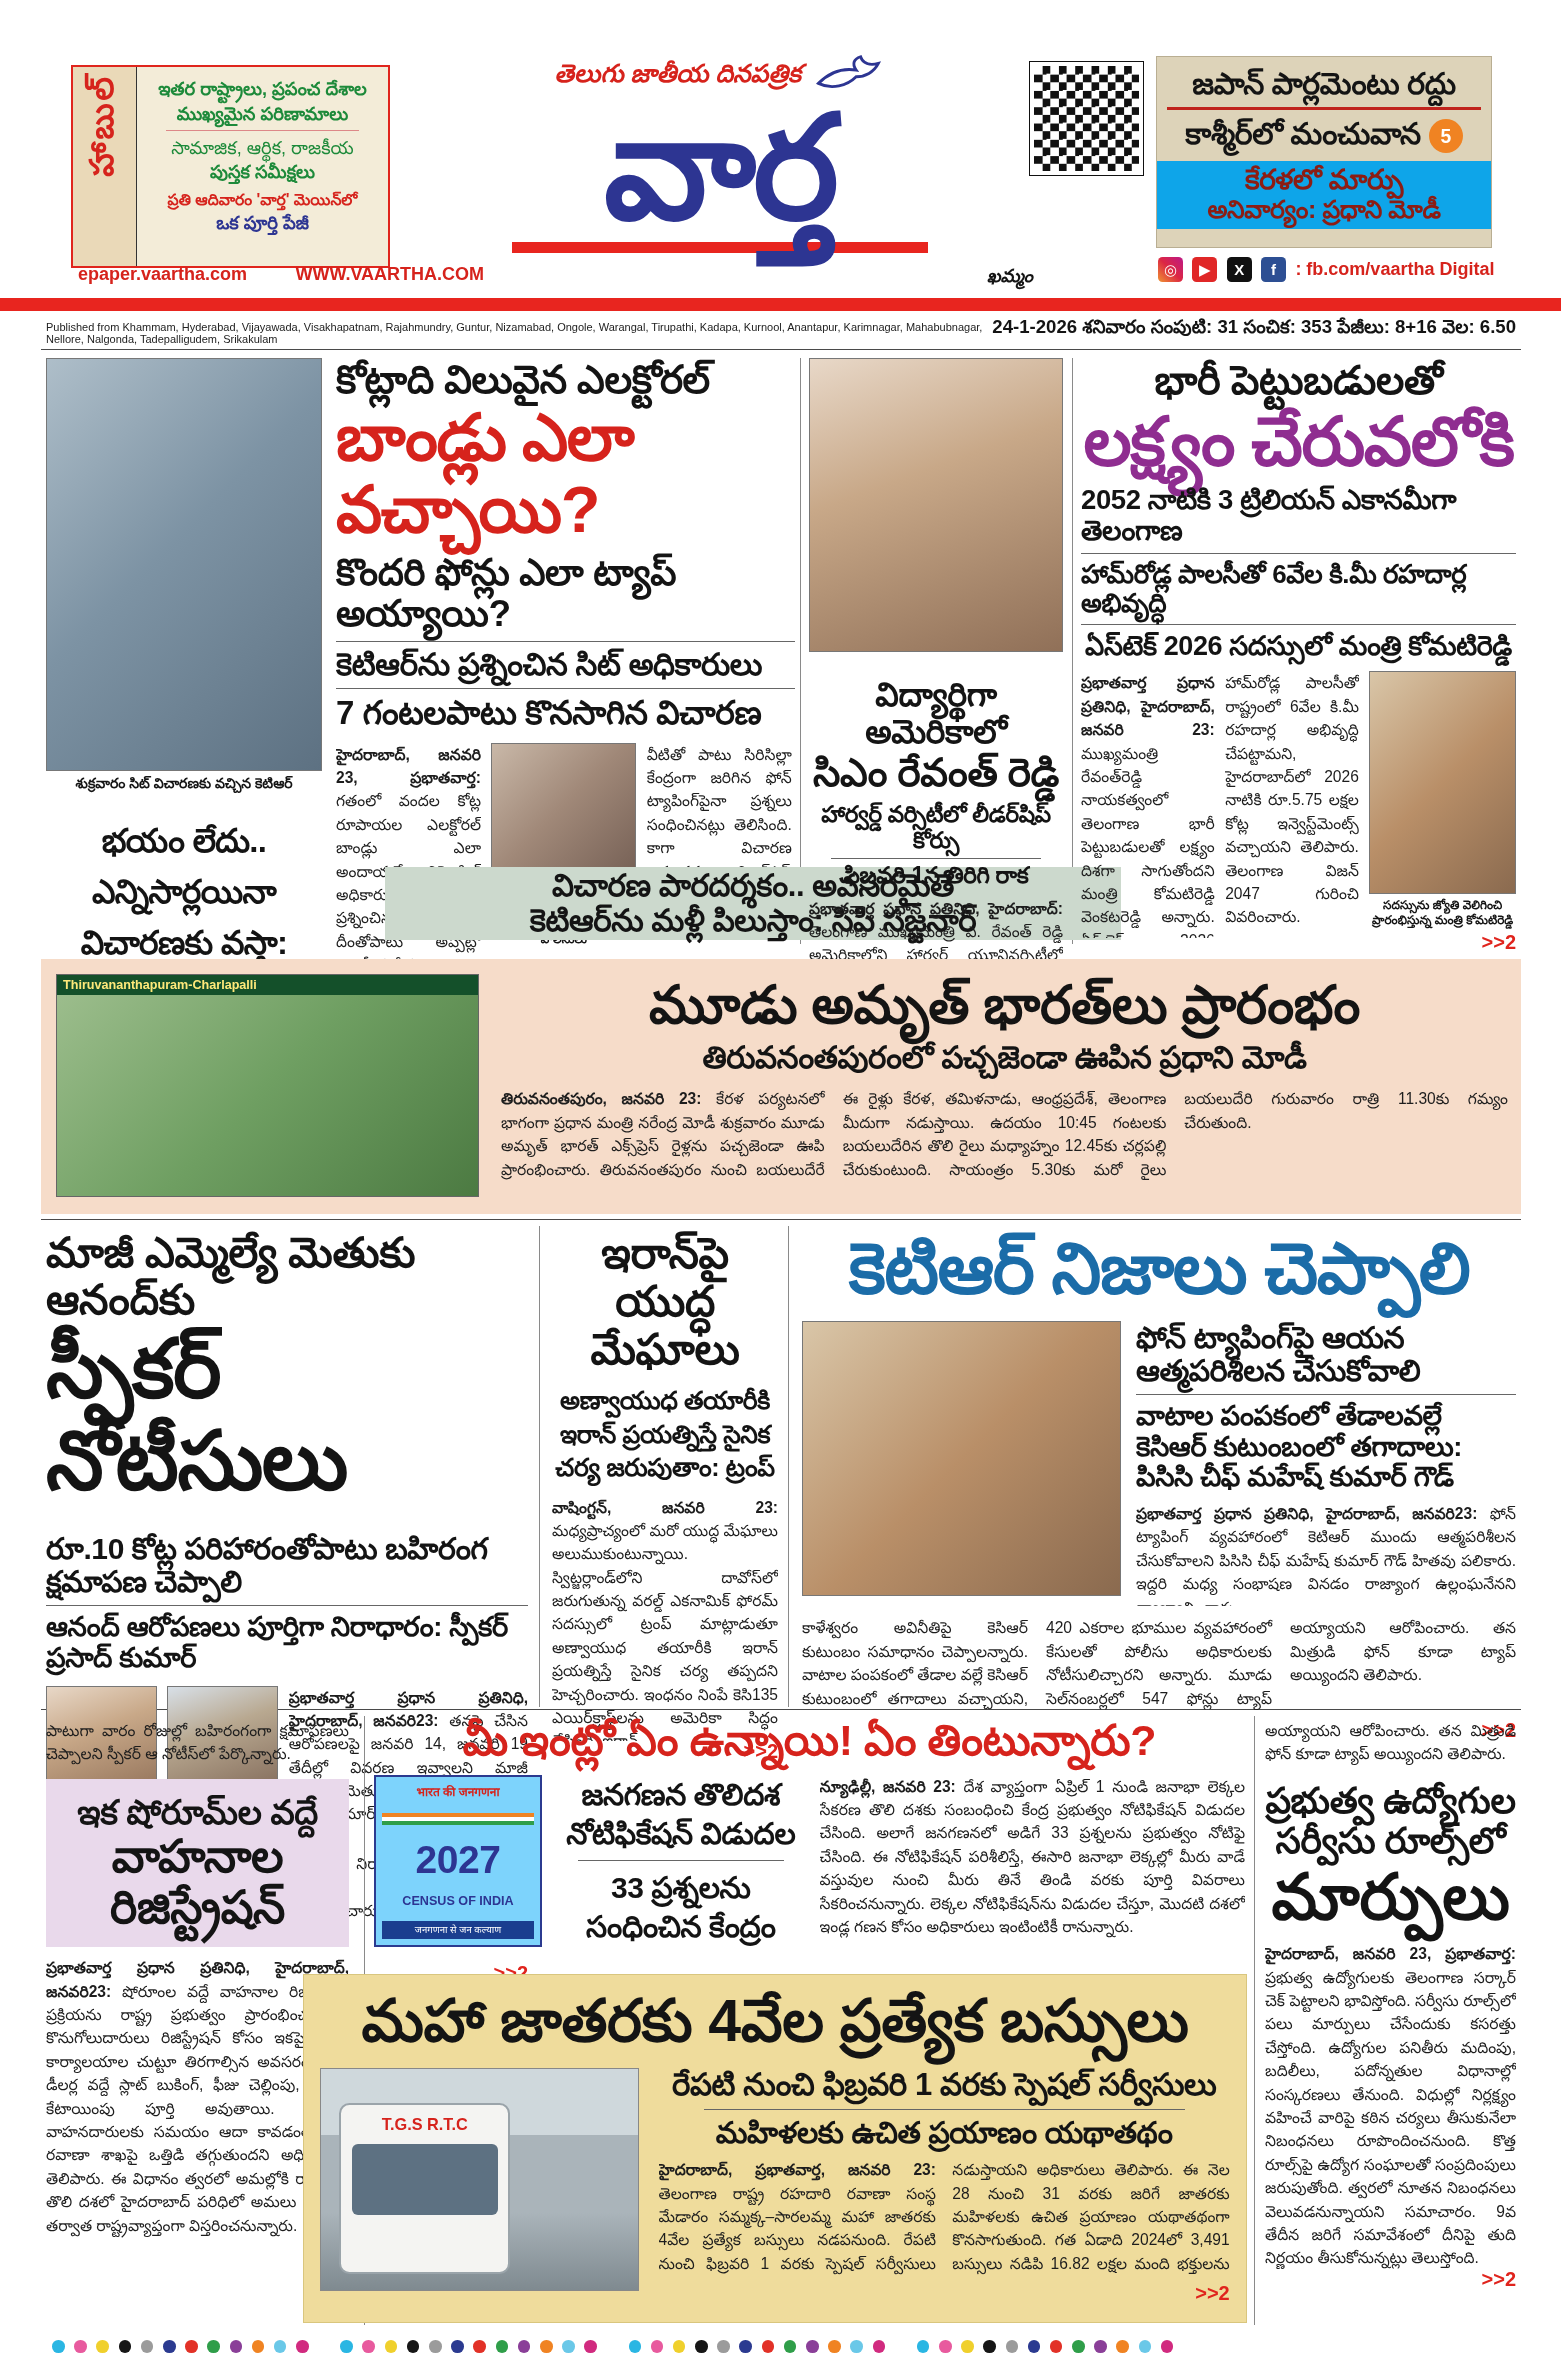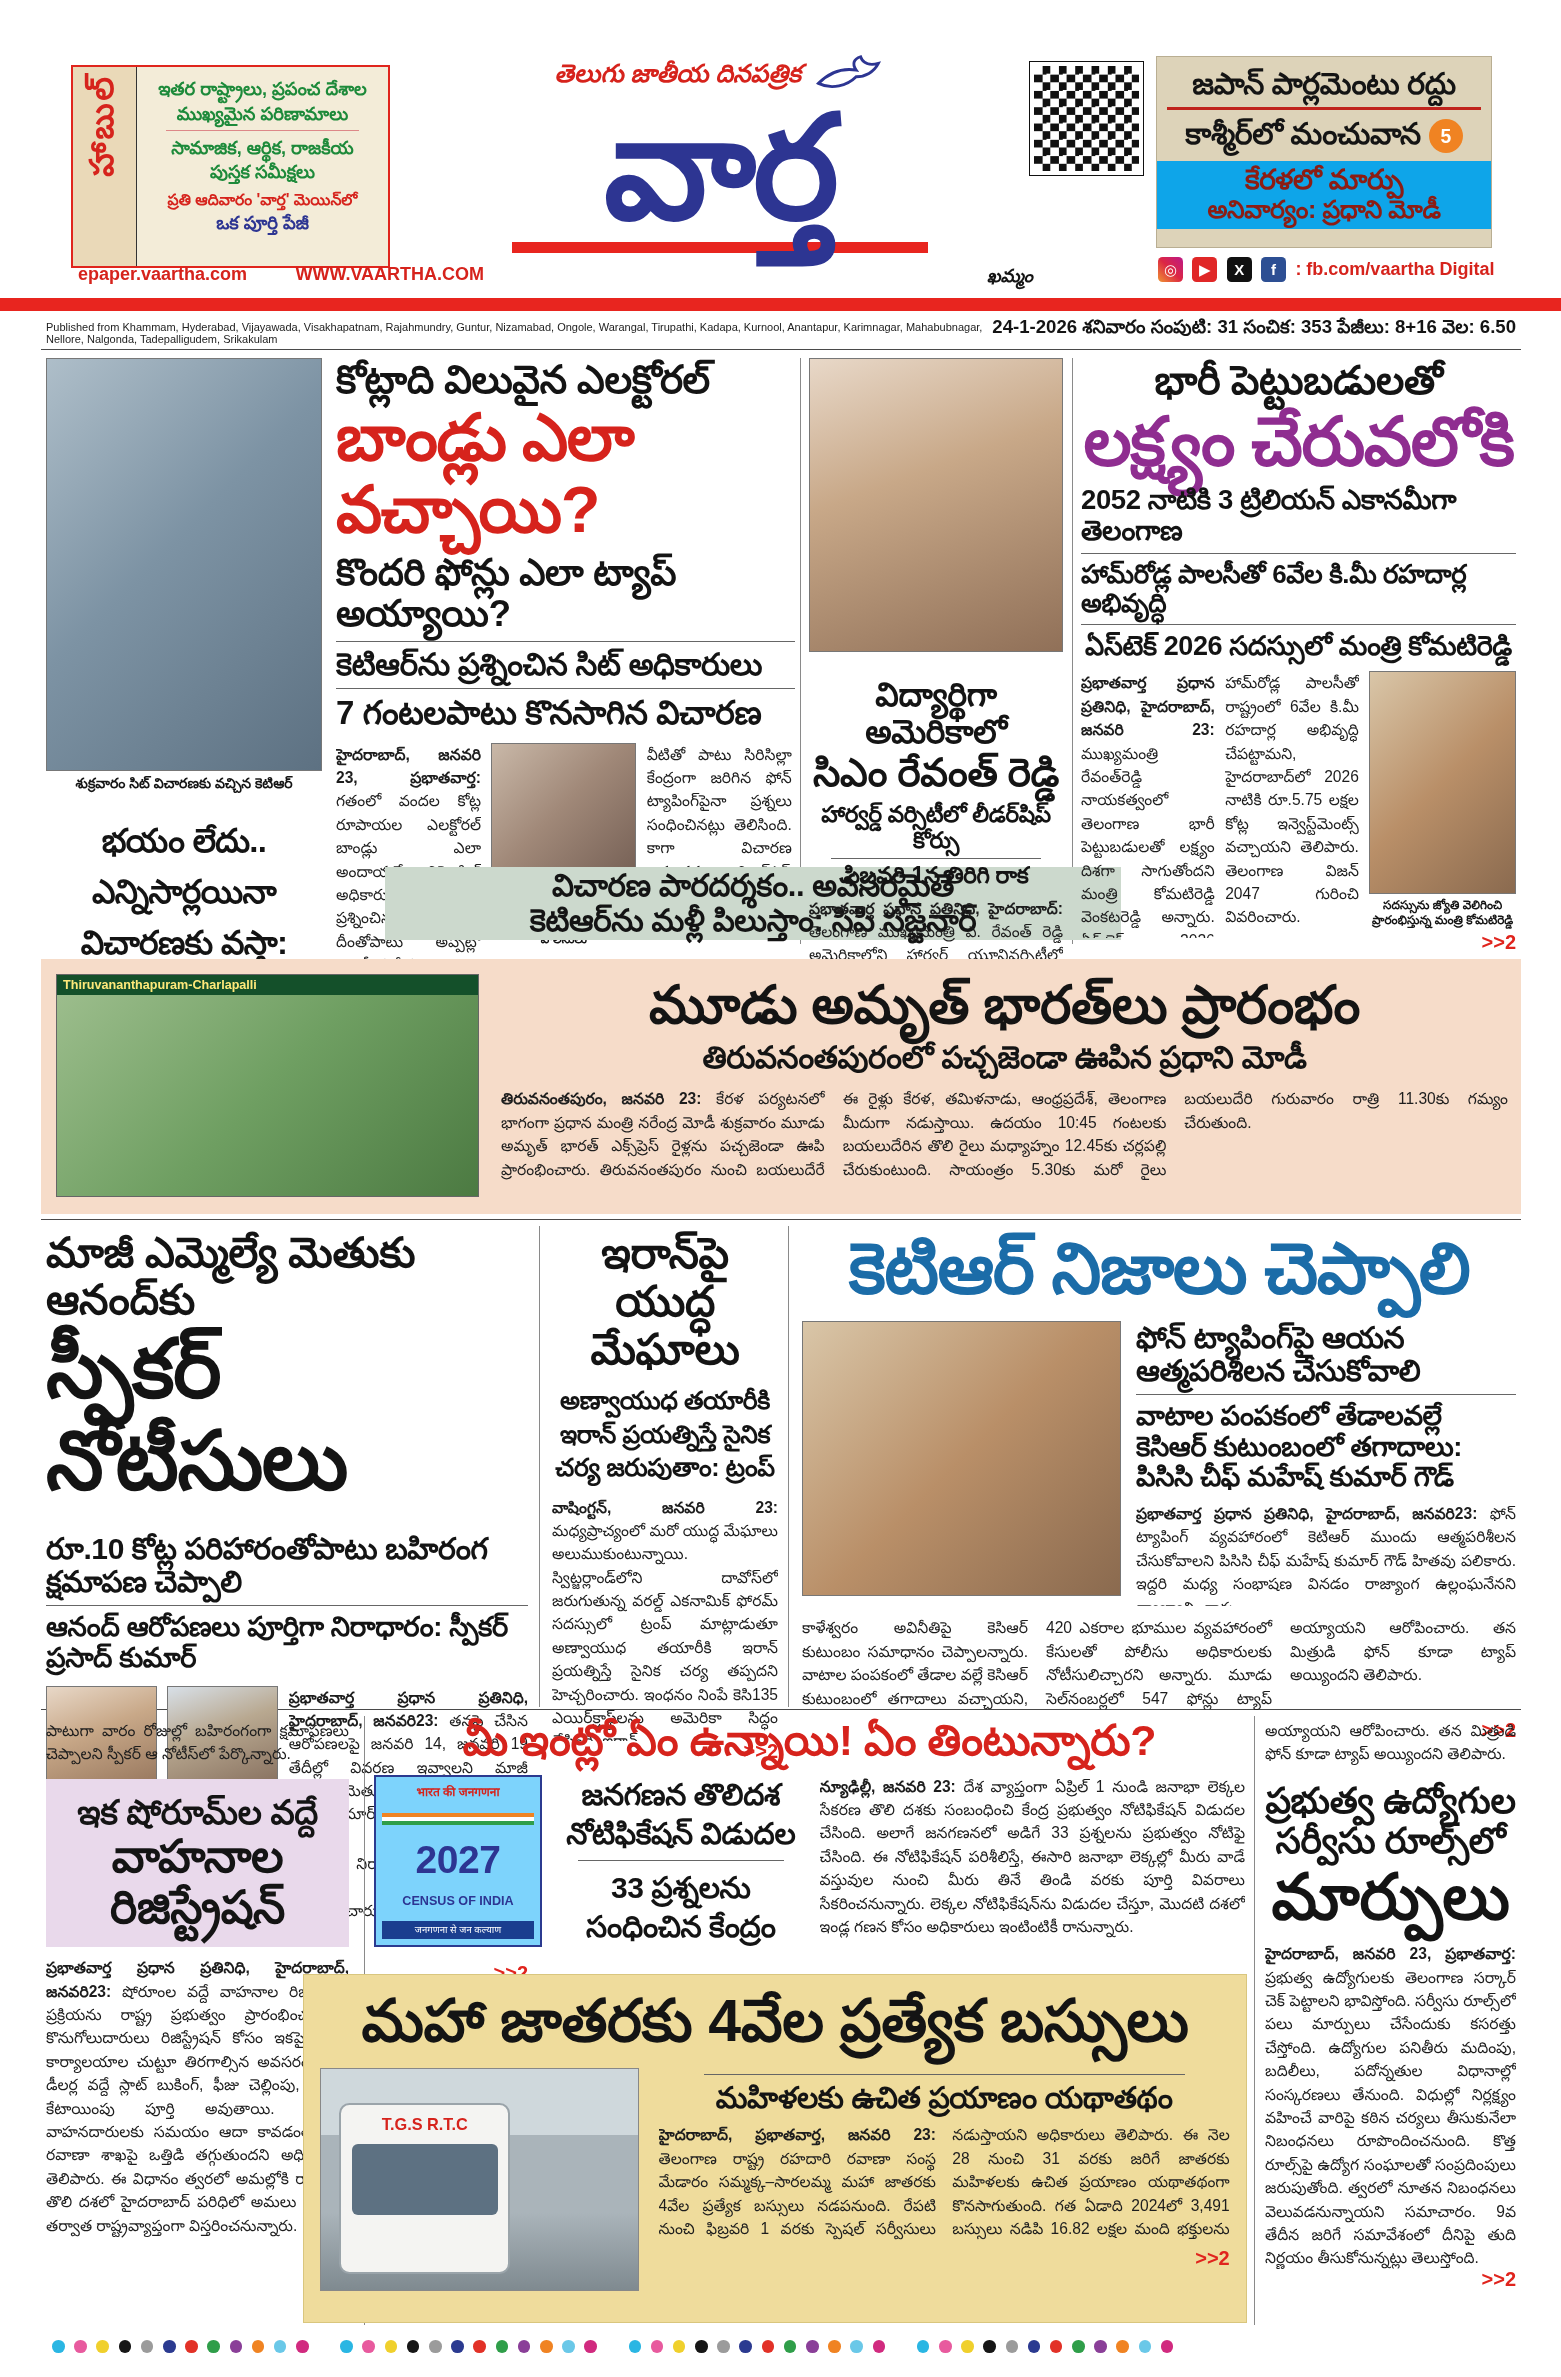--- a/index.html
+++ b/index.html
@@ -65,21 +65,21 @@
 <div class="page">
 
   <div class="abs promo" style="left:71px;top:65px;width:319px;height:203px">
     <div class="promo-left">
       <span class="promo-vert">హాబుల్</span>
     </div>
     <div class="promo-body">
       <div class="green" style="font-size:18px;font-weight:bold;line-height:1.35">ఇతర రాష్ట్రాలు, ప్రపంచ దేశాల</div>
       <div class="green" style="font-size:18px;font-weight:bold;line-height:1.35">ముఖ్యమైన పరిణామాలు</div>
       <div style="border-top:1.5px solid #d88;margin:4.5px 22px"></div>
-      <div class="green" style="font-size:18px;font-weight:bold;line-height:1.35">సామాజిక, ఆర్థిక, రాజకీయ</div>
+      <div class="green" style="font-size:18px;font-weight:normal;line-height:1.35">సామాజిక, ఆర్థిక, రాజకీయ</div>
       <div class="green" style="font-size:18px;font-weight:bold;line-height:1.35">పుస్తక సమీక్షలు</div>
       <div class="red" style="font-size:15.6px;font-weight:bold;margin-top:6px">ప్రతి ఆదివారం 'వార్త' మెయిన్‌లో</div>
       <div class="navy" style="font-size:18px;font-weight:bold">ఒక పూర్తి పేజీ</div>
     </div>
   </div>
 
   <div class="abs center" style="left:434px;top:52px;width:572px">
     <div style="display:flex;align-items:center;justify-content:center;gap:13.4px">
       <span class="red" style="font-size:25px;font-weight:bold;font-style:italic">తెలుగు జాతీయ దినపత్రిక</span>
       <span>
@@ -335,20 +335,21 @@
   <div class="abs yellowbox" style="left:303px;top:1974px;width:944px;height:349px">
     <div class="hx center" style="font-size:59px;padding-top:13.4px">మహా జాతరకు 4వేల ప్రత్యేక బస్సులు</div>
     <div style="display:flex;gap:19.3px;padding:13.4px 16.3px 0">
       <div class="ph g-bus" style="width:319px;height:223px;border:0.7px solid #888;flex:none">
         <div class="busfront">
           <div class="busname">T.G.S R.T.C</div>
           <div class="glass"></div>
         </div>
       </div>
       <div style="flex:1">
+        <div class="hx center" style="font-size:31px">రేపటి నుంచి ఫిబ్రవరి 1 వరకు స్పెషల్ సర్వీసులు</div>
         <div class="rule1" style="margin:6px 45px"></div>
         <div class="hx center" style="font-size:30px">మహిళలకు ఉచిత ప్రయాణం యథాతథం</div>
         <div class="body-text cols2 ell" style="margin-top:9px;height:125px">
           <span class="dl">హైదరాబాద్, ప్రభాతవార్త, జనవరి 23:</span>
           <span>తెలంగాణ రాష్ట్ర రహదారి రవాణా సంస్థ మేడారం సమ్మక్క–సారలమ్మ మహా జాతరకు 4వేల ప్రత్యేక బస్సులు నడపనుంది. రేపటి నుంచి ఫిబ్రవరి 1 వరకు స్పెషల్ సర్వీసులు నడుస్తాయని అధికారులు తెలిపారు. ఈ నెల 28 నుంచి 31 వరకు జరిగే జాతరకు మహిళలకు ఉచిత ప్రయాణం యథాతథంగా కొనసాగుతుంది. గత ఏడాది 2024లో 3,491 బస్సులు నడిపి 16.82 లక్షల మంది భక్తులను చేరవేసింది. ఈసారి 20 లక్షల మంది వరకు భక్తులు వస్తారని అంచనా వేస్తోంది.</span>
         </div>
         <div class="jump">&gt;&gt;2</div>
       </div>
     </div>
   </div>

